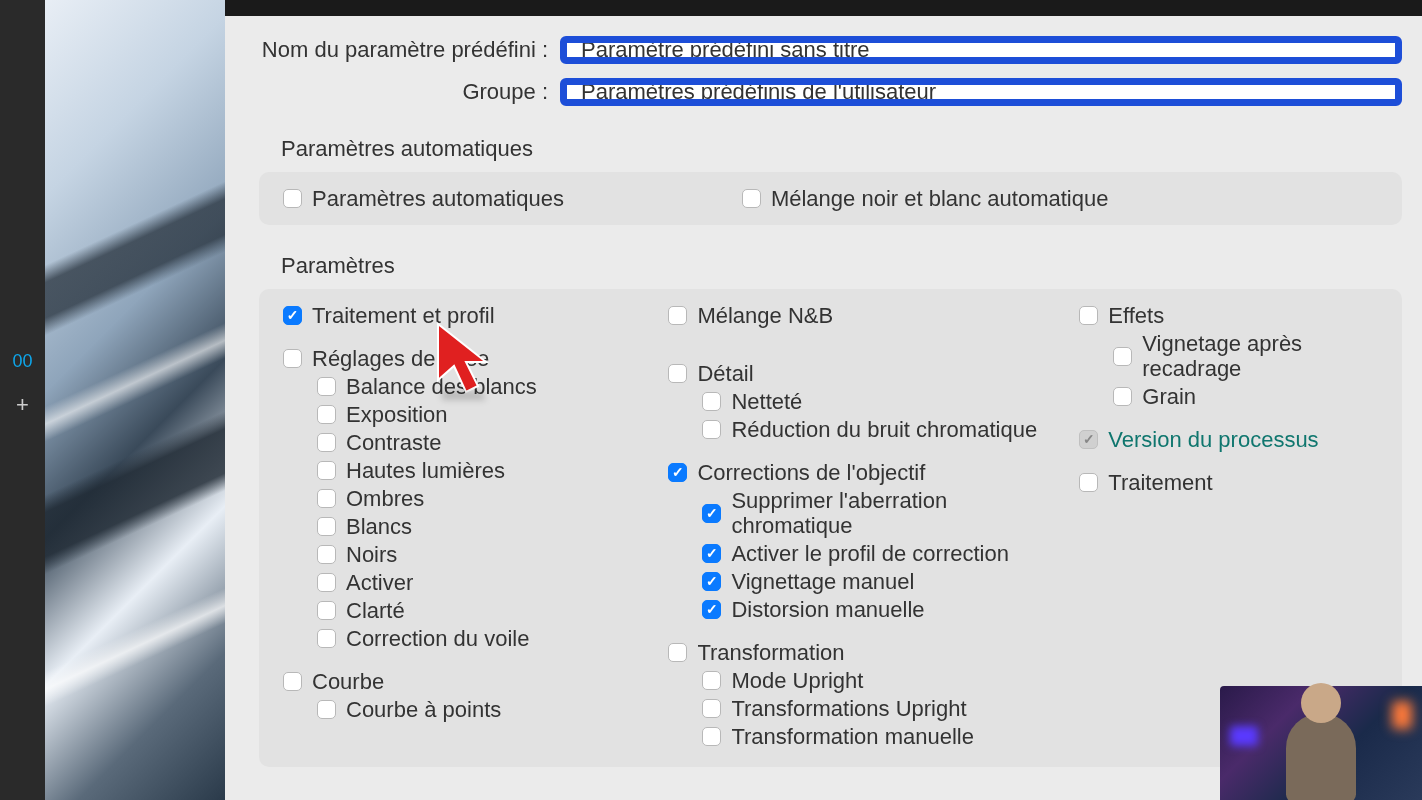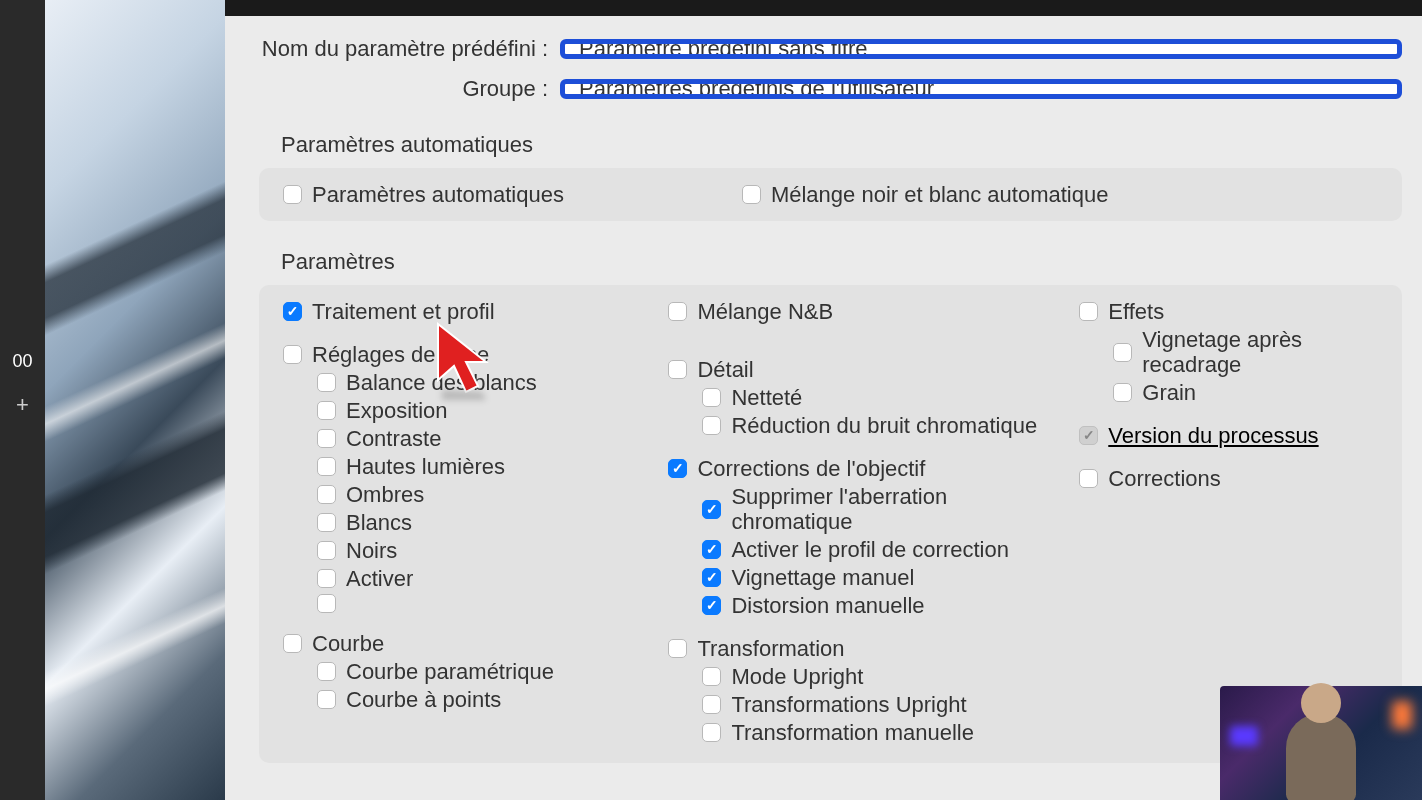--- a/index.html
+++ b/index.html
@@ -17,21 +17,21 @@
       top: 0;
       width: 45px;
       height: 800px;
       background: #2a2a2a;
       display: flex;
       flex-direction: column;
       justify-content: flex-end;
       padding-bottom: 370px;
     }
     .left-value {
-      color: #ffffff;
+      color: #0ea5e9;
       font-size: 18px;
       text-align: center;
       padding: 8px 0;
     }
     .left-plus {
       color: #ccc;
       font-size: 22px;
       text-align: center;
       padding: 12px 0;
       font-weight: 300;
@@ -72,23 +72,23 @@
     }
     .form-label {
       width: 335px;
       text-align: right;
       font-size: 22px;
       color: #333;
       padding-right: 12px;
     }
     .form-input {
       flex: 1;
-      height: 20px;
+      height: 28px;
       background: #fff;
-      border: 5px solid #1d4ed8;
+      border: 7px solid #1d4ed8;
       border-radius: 6px;
       padding: 0 14px;
       font-size: 22px;
       color: #333;
       font-family: inherit;
     }
     .section-header {
       font-size: 22px;
       color: #333;
       padding: 16px 0 10px 56px;
@@ -114,21 +114,21 @@
       align-items: center;
       gap: 10px;
       line-height: 25px;
     }
     .cb-row.indent { padding-left: 34px; }
     .cb-row label {
       font-size: 22px;
       color: #333;
       cursor: default;
     }
-    .cb-row.disabled label { color: #000000; text-decoration: underline; }
+    .cb-row.disabled label { color: #0f766e; }
     .cb {
       width: 19px;
       height: 19px;
       border-radius: 5px;
       background: #fff;
       border: 1px solid #b8b8b8;
       display: inline-flex;
       align-items: center;
       justify-content: center;
       flex-shrink: 0;
@@ -279,29 +279,30 @@
       <div class="cb-row indent">
           <span class="cb"></span>
           <label>Noirs</label>
         </div>
       <div class="cb-row indent">
           <span class="cb"></span>
           <label>Activer</label>
         </div>
       <div class="cb-row indent">
           <span class="cb"></span>
+          <label>Clarté</label>
+        </div>
+      <div class="cb-row indent">
+          <span class="cb"></span>
+          <label>Correction du voile</label>
         </div>
       <div style="height:12px"></div>
       <div class="cb-row">
           <span class="cb"></span>
           <label>Courbe</label>
-        </div>
-      <div class="cb-row indent">
-          <span class="cb"></span>
-          <label>Courbe paramétrique</label>
         </div>
       <div class="cb-row indent">
           <span class="cb"></span>
           <label>Courbe à points</label>
         </div>
     </div>
 
     <div class="col" style="width:438px">
       <div class="cb-row">
           <span class="cb"></span>
@@ -375,21 +376,21 @@
           <label>Grain</label>
         </div>
       <div style="height:12px"></div>
       <div class="cb-row disabled">
           <span class="cb disabled-checked"></span>
           <label>Version du processus</label>
         </div>
       <div style="height:12px"></div>
       <div class="cb-row">
           <span class="cb"></span>
-          <label>Corrections</label>
+          <label>Traitement</label>
         </div>
     </div>
 
   </div>
 
 </div>
 
 <svg class="cursor-overlay" width="78" height="86" viewBox="0 0 78 86">
   <path d="M 6 2 L 6 58 L 22 44 L 34 70 L 46 64 L 34 40 L 54 40 Z" fill="#e02020" stroke="#ffffff" stroke-width="2"></path>
   <path d="M 10 68 L 10 78 L 54 78 L 50 70 Z" fill="rgba(0,0,0,0.18)" filter="blur(3px)"></path>

